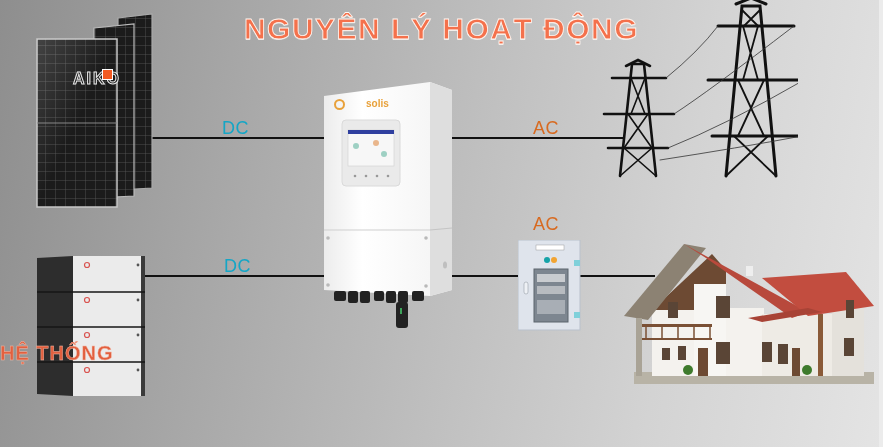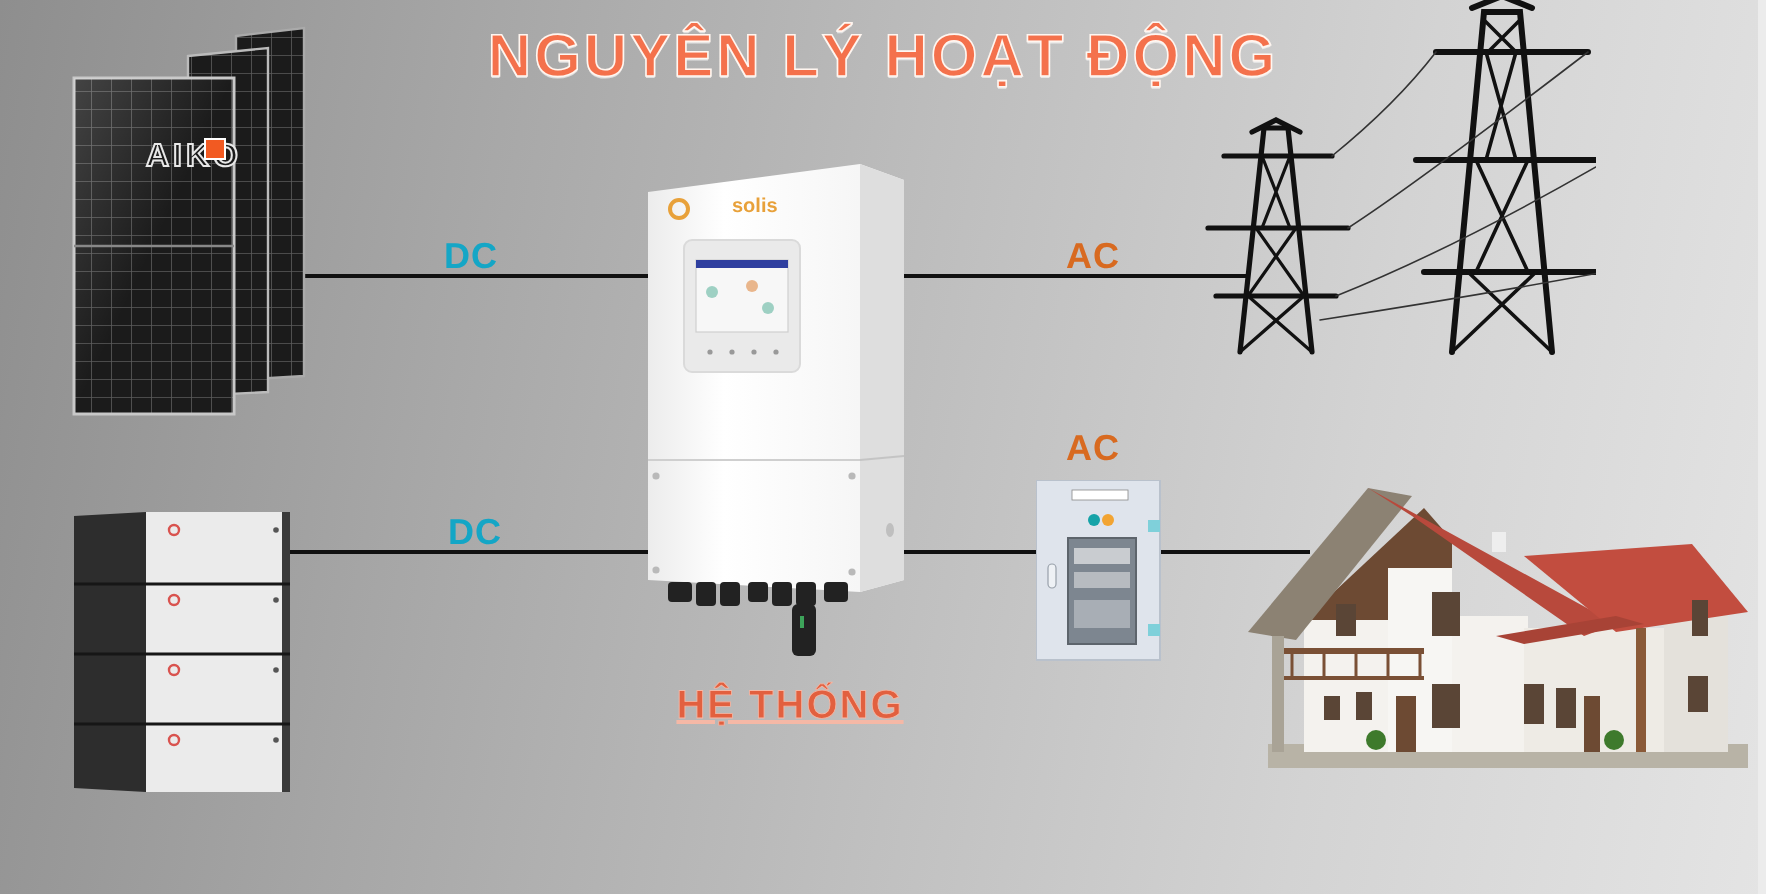--- a/index.html
+++ b/index.html
@@ -3,24 +3,24 @@
 <meta charset="utf-8">
 <style>
   html,body{margin:0;padding:0;}
   body{width:883px;height:447px;overflow:hidden;font-family:"Liberation Sans","DejaVu Sans",sans-serif;}
   #stage{position:relative;width:883px;height:447px;overflow:hidden;
     background:linear-gradient(100deg,#8e8e8e 0%,#a6a6a6 25%,#bdbdbd 50%,#d3d3d3 75%,#e4e4e4 100%);}
   #stage::after{content:"";position:absolute;right:0;top:0;width:4px;height:100%;background:#ececec;}
   .abs{position:absolute;}
   .title{left:0;width:883px;top:12px;text-align:center;font-weight:bold;font-size:30px;letter-spacing:1.5px;
     color:#f4714c;-webkit-text-stroke:0.8px #fff6f0;text-shadow:0 1px 0 rgba(255,255,255,0.6);}
-  .subtitle{left:0;width:790px;text-align:center;font-weight:bold;color:#e2603f;letter-spacing:1px;
-    -webkit-text-stroke:0.4px #f5b8a6;font-size:20px;text-decoration:underline;}
+  .subtitle{left:0;width:790px;font-weight:bold;color:#e2603f;letter-spacing:1px;
+    -webkit-text-stroke:0.4px #f5b8a6;font-size:20px;}
   .wire{height:2px;background:#111;}
-  .lbl{font-weight:bold;font-size:18px;letter-spacing:0.5px;}
+  .lbl{font-weight:normal;font-size:18px;letter-spacing:0.5px;}
   .dc{color:#14a6c6;}
   .ac{color:#d86a20;}
   svg{display:block;}
 </style>
 </head>
 <body>
 
 <div id="stage">
 
   <div class="abs title">NGUYÊN LÝ HOẠT ĐỘNG</div>

